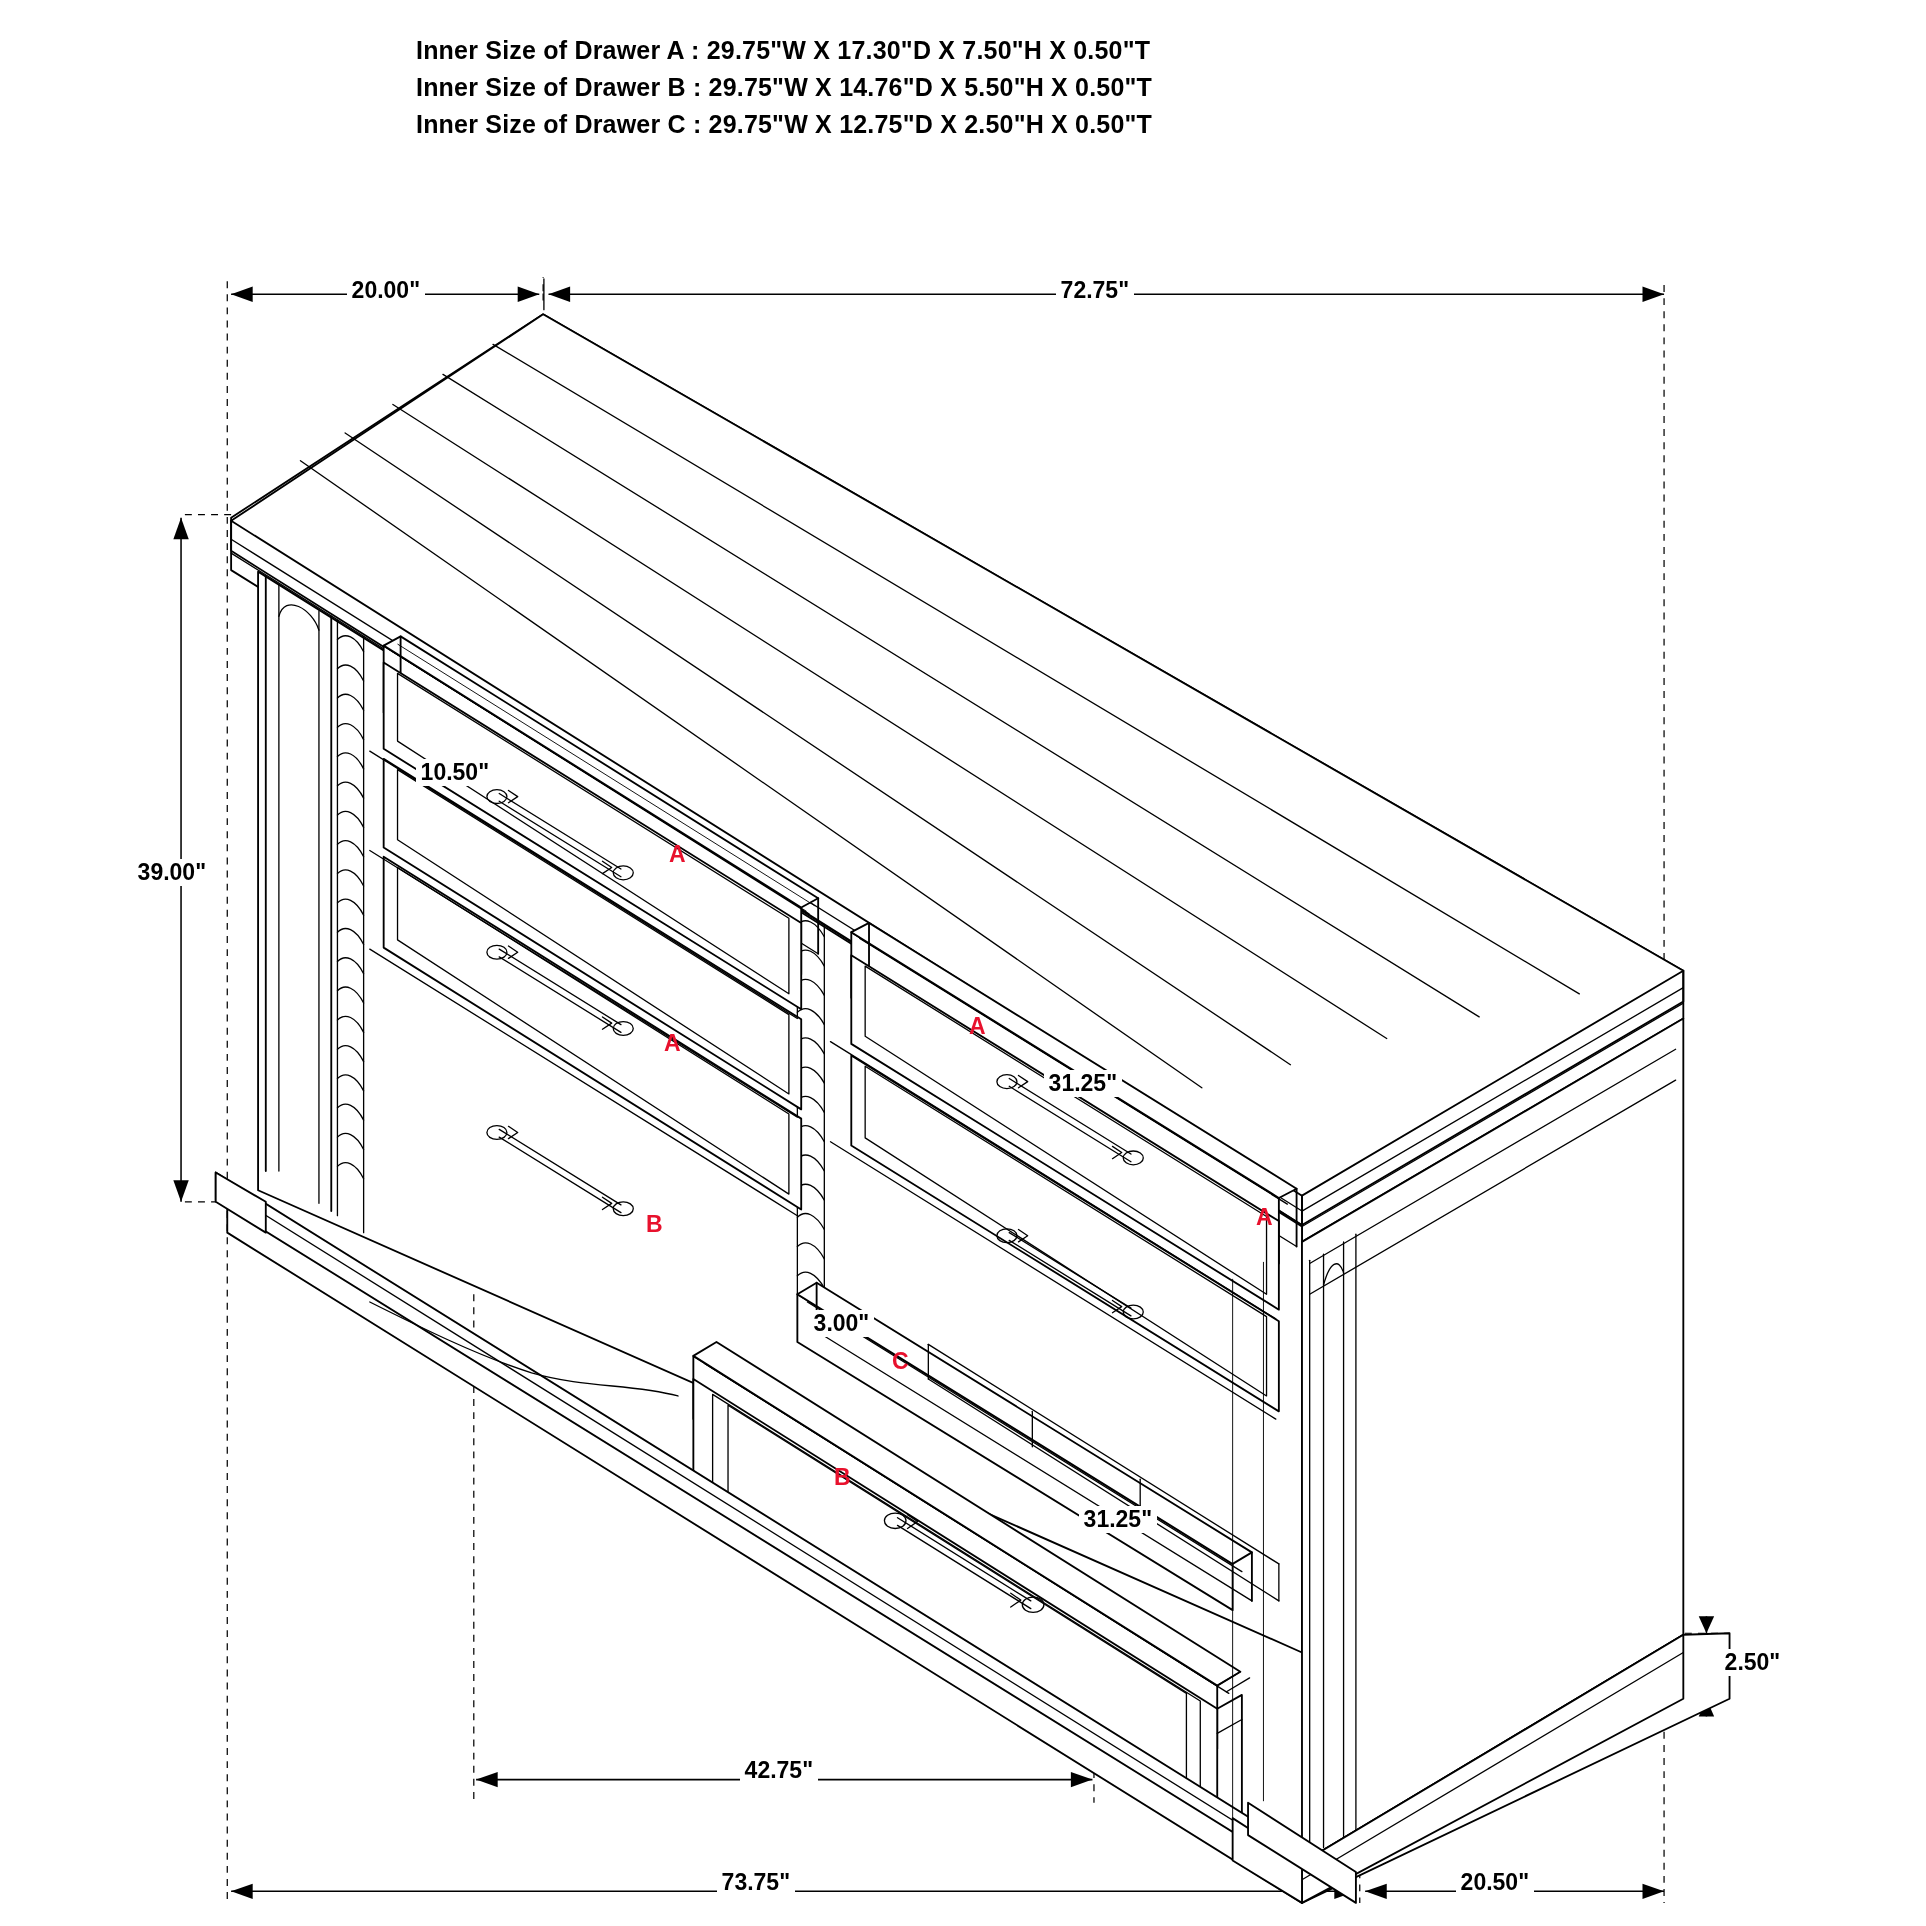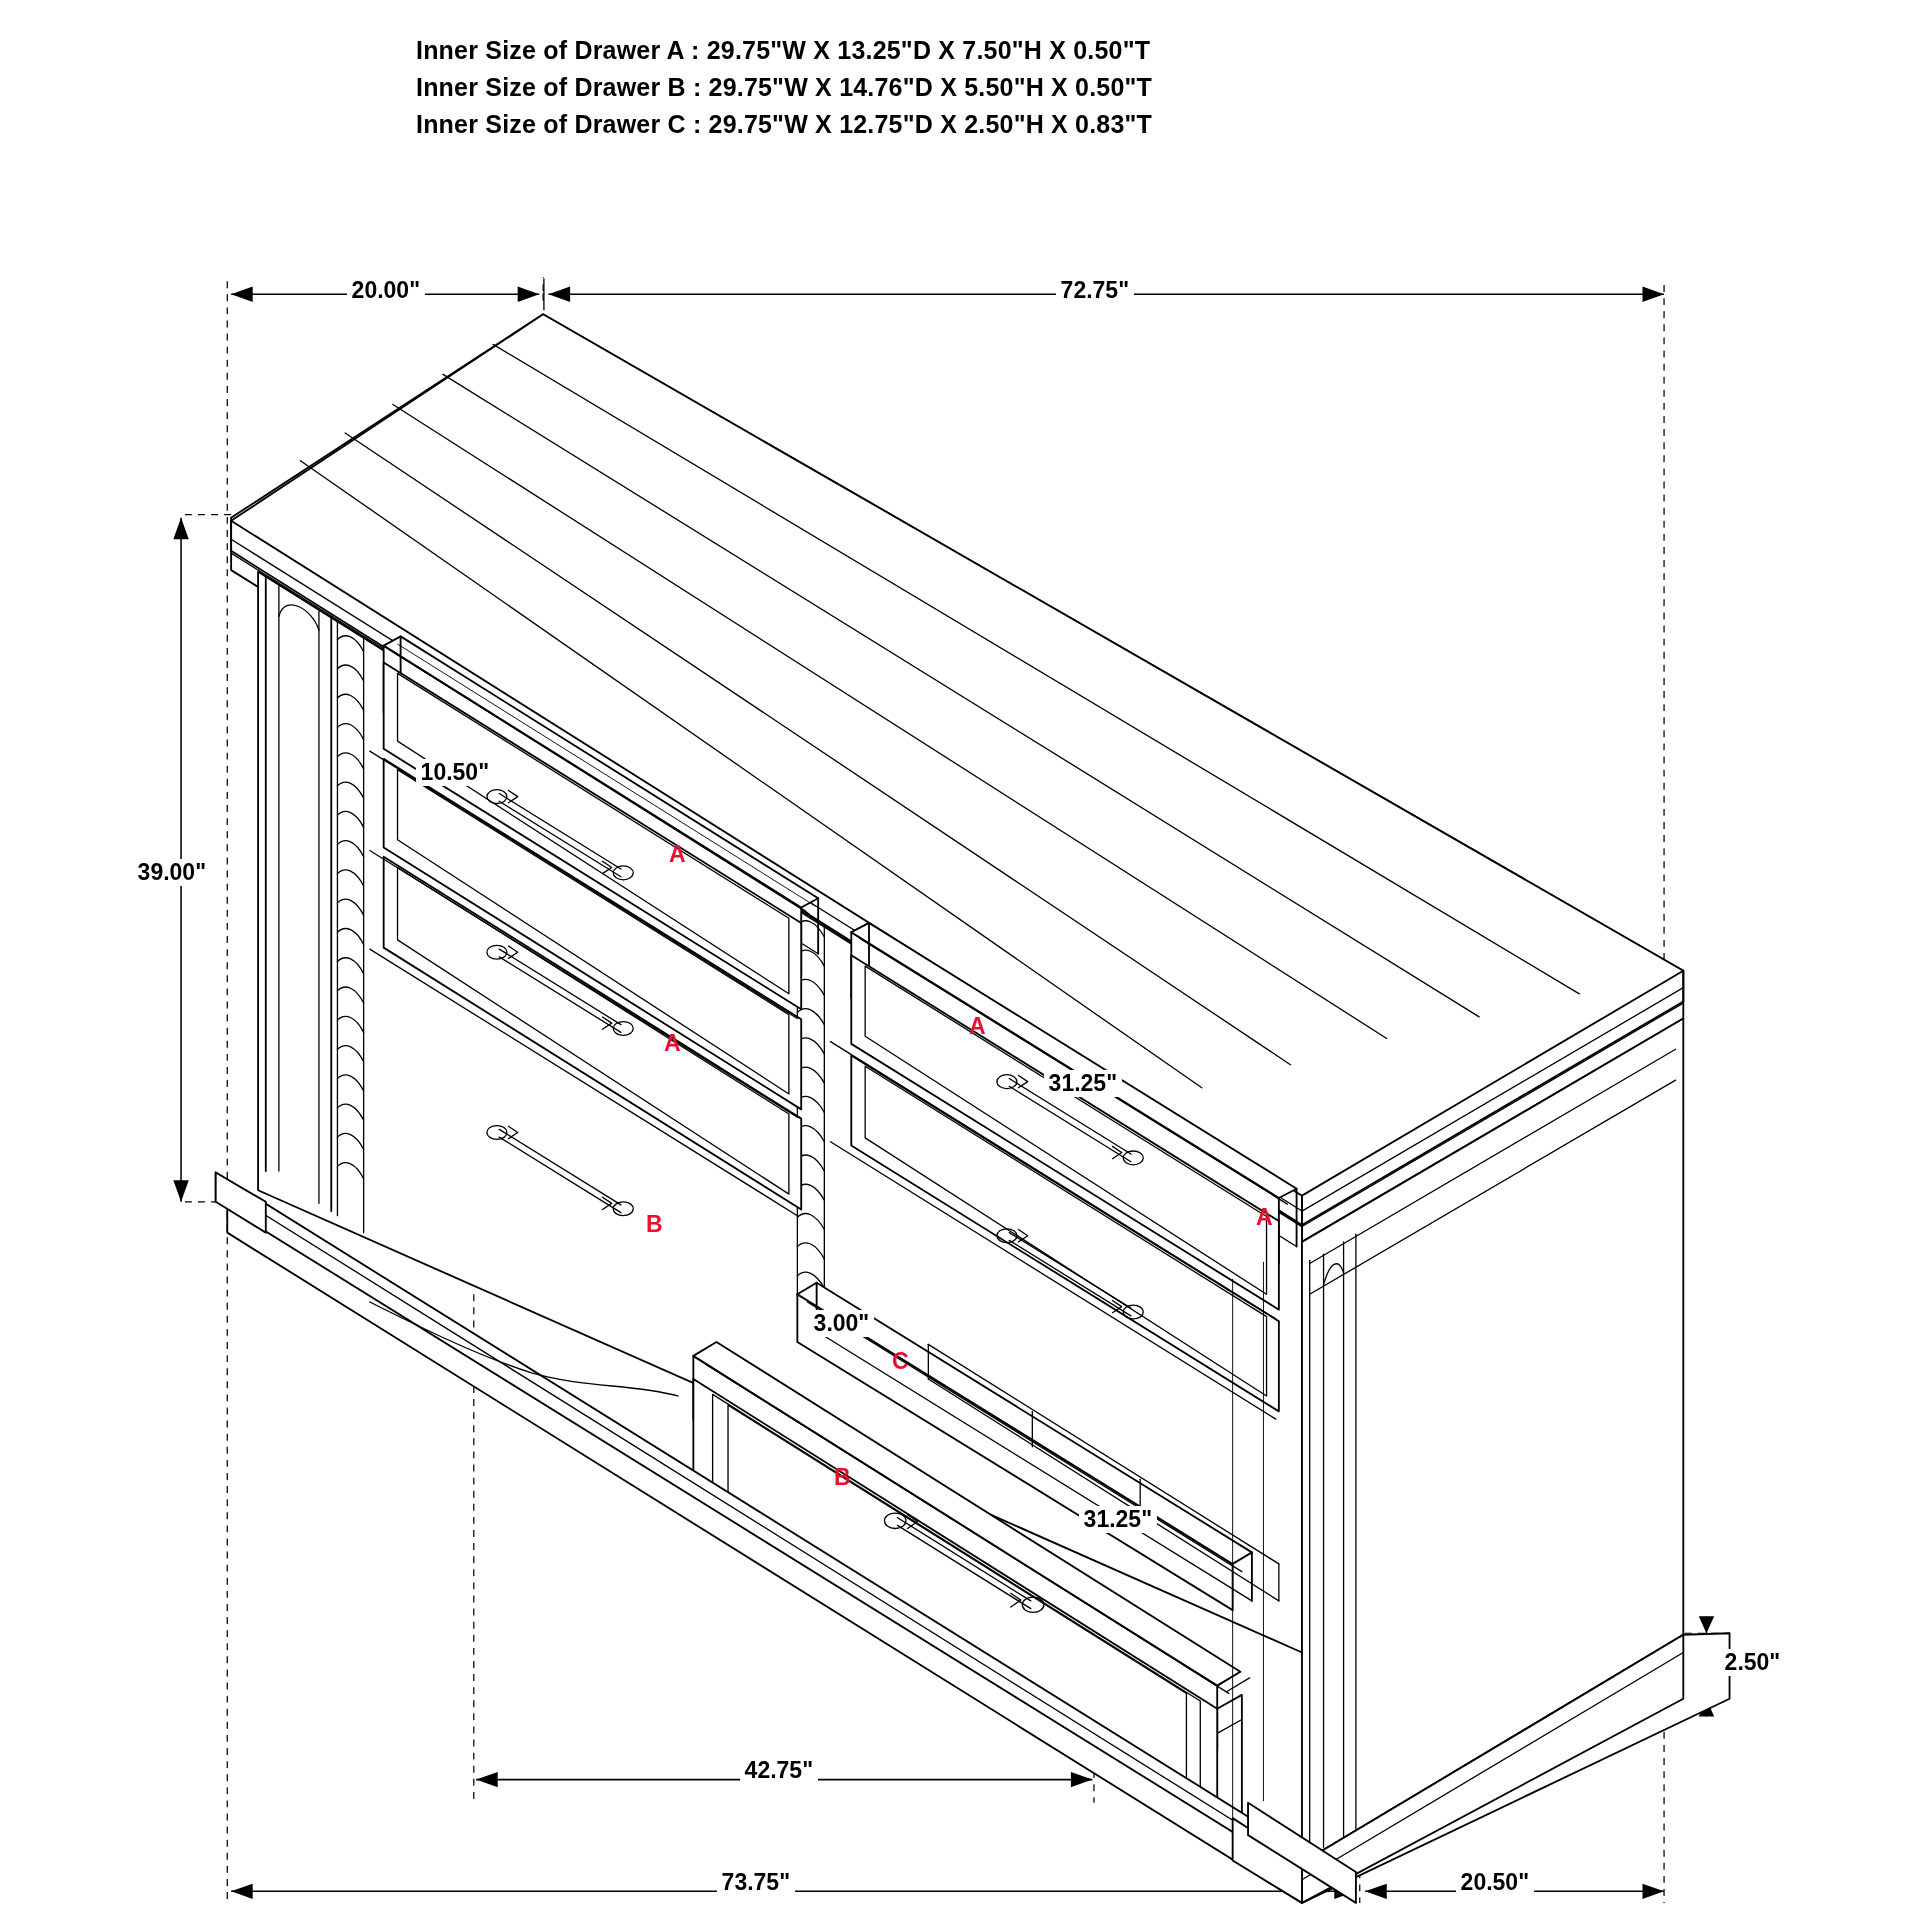--- a/index.html
+++ b/index.html
@@ -63,23 +63,23 @@
   .dimline { fill: none; stroke: #000; stroke-width: 2.0; }
   .extline { fill: none; stroke: #000; stroke-width: 1.6; stroke-dasharray: 9 8; }
   .wht { fill: #ffffff; }
 </style>
 </head>
 <body>
 
 <div id="stage">
 
   <div class="spec-block">
-    <div class="spec-line">Inner Size of Drawer A : 29.75"W X 13.25"D X 7.50"H X 0.50"T</div>
+    <div class="spec-line">Inner Size of Drawer A : 29.75"W X 17.30"D X 7.50"H X 0.50"T</div>
     <div class="spec-line">Inner Size of Drawer B : 29.75"W X 14.76"D X 5.50"H X 0.50"T</div>
-    <div class="spec-line">Inner Size of Drawer C : 29.75"W X 12.75"D X 2.50"H X 0.83"T</div>
+    <div class="spec-line">Inner Size of Drawer C : 29.75"W X 12.75"D X 2.50"H X 0.50"T</div>
   </div>
 
   <svg class="art" viewBox="0 0 2500 2500">
 
     <g>
 
       <path class="extline" d="M 295 365 L 295 2470"></path>
 
       <path class="extline" d="M 705 390 L 705 378"></path>
       <path class="extline" d="M 705 378 L 705 360"></path>

